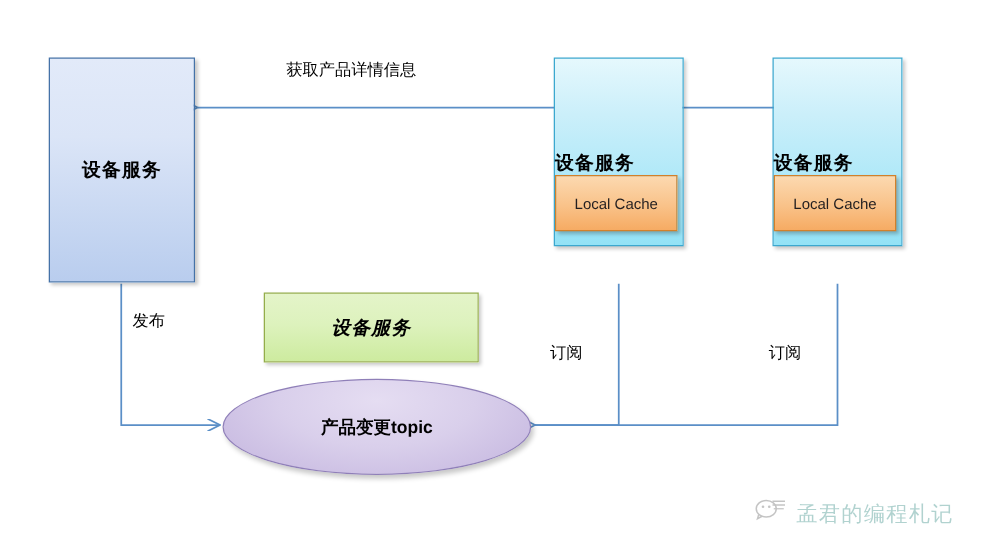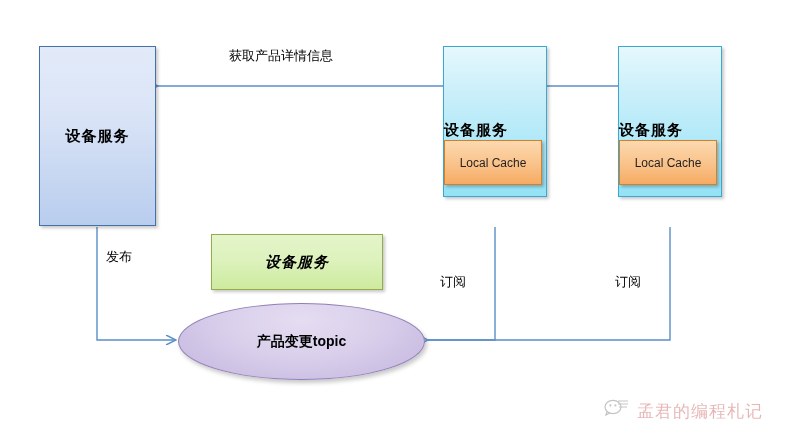--- a/index.html
+++ b/index.html
@@ -87,21 +87,21 @@
   .lab-publish{left:106px;top:248px;}
   .lab-sub1{left:440px;top:273px;}
   .lab-sub2{left:615px;top:273px;}
 
   
   .watermark{
     position:absolute;left:604px;top:398px;
     display:flex;align-items:center;gap:7px;opacity:.32;
   }
   .watermark .wm-text{
-    font-size:17px;color:#b91c1c;letter-spacing:1px;
+    font-size:17px;color:#0f766e;letter-spacing:1px;
     font-family:"DejaVu Serif","Liberation Serif",serif;
   }
   svg{overflow:visible;}
 </style>
 </head>
 <body>
 
 <div id="stage">
 
   <svg width="792" height="441" style="position:absolute;left:0;top:0;">

